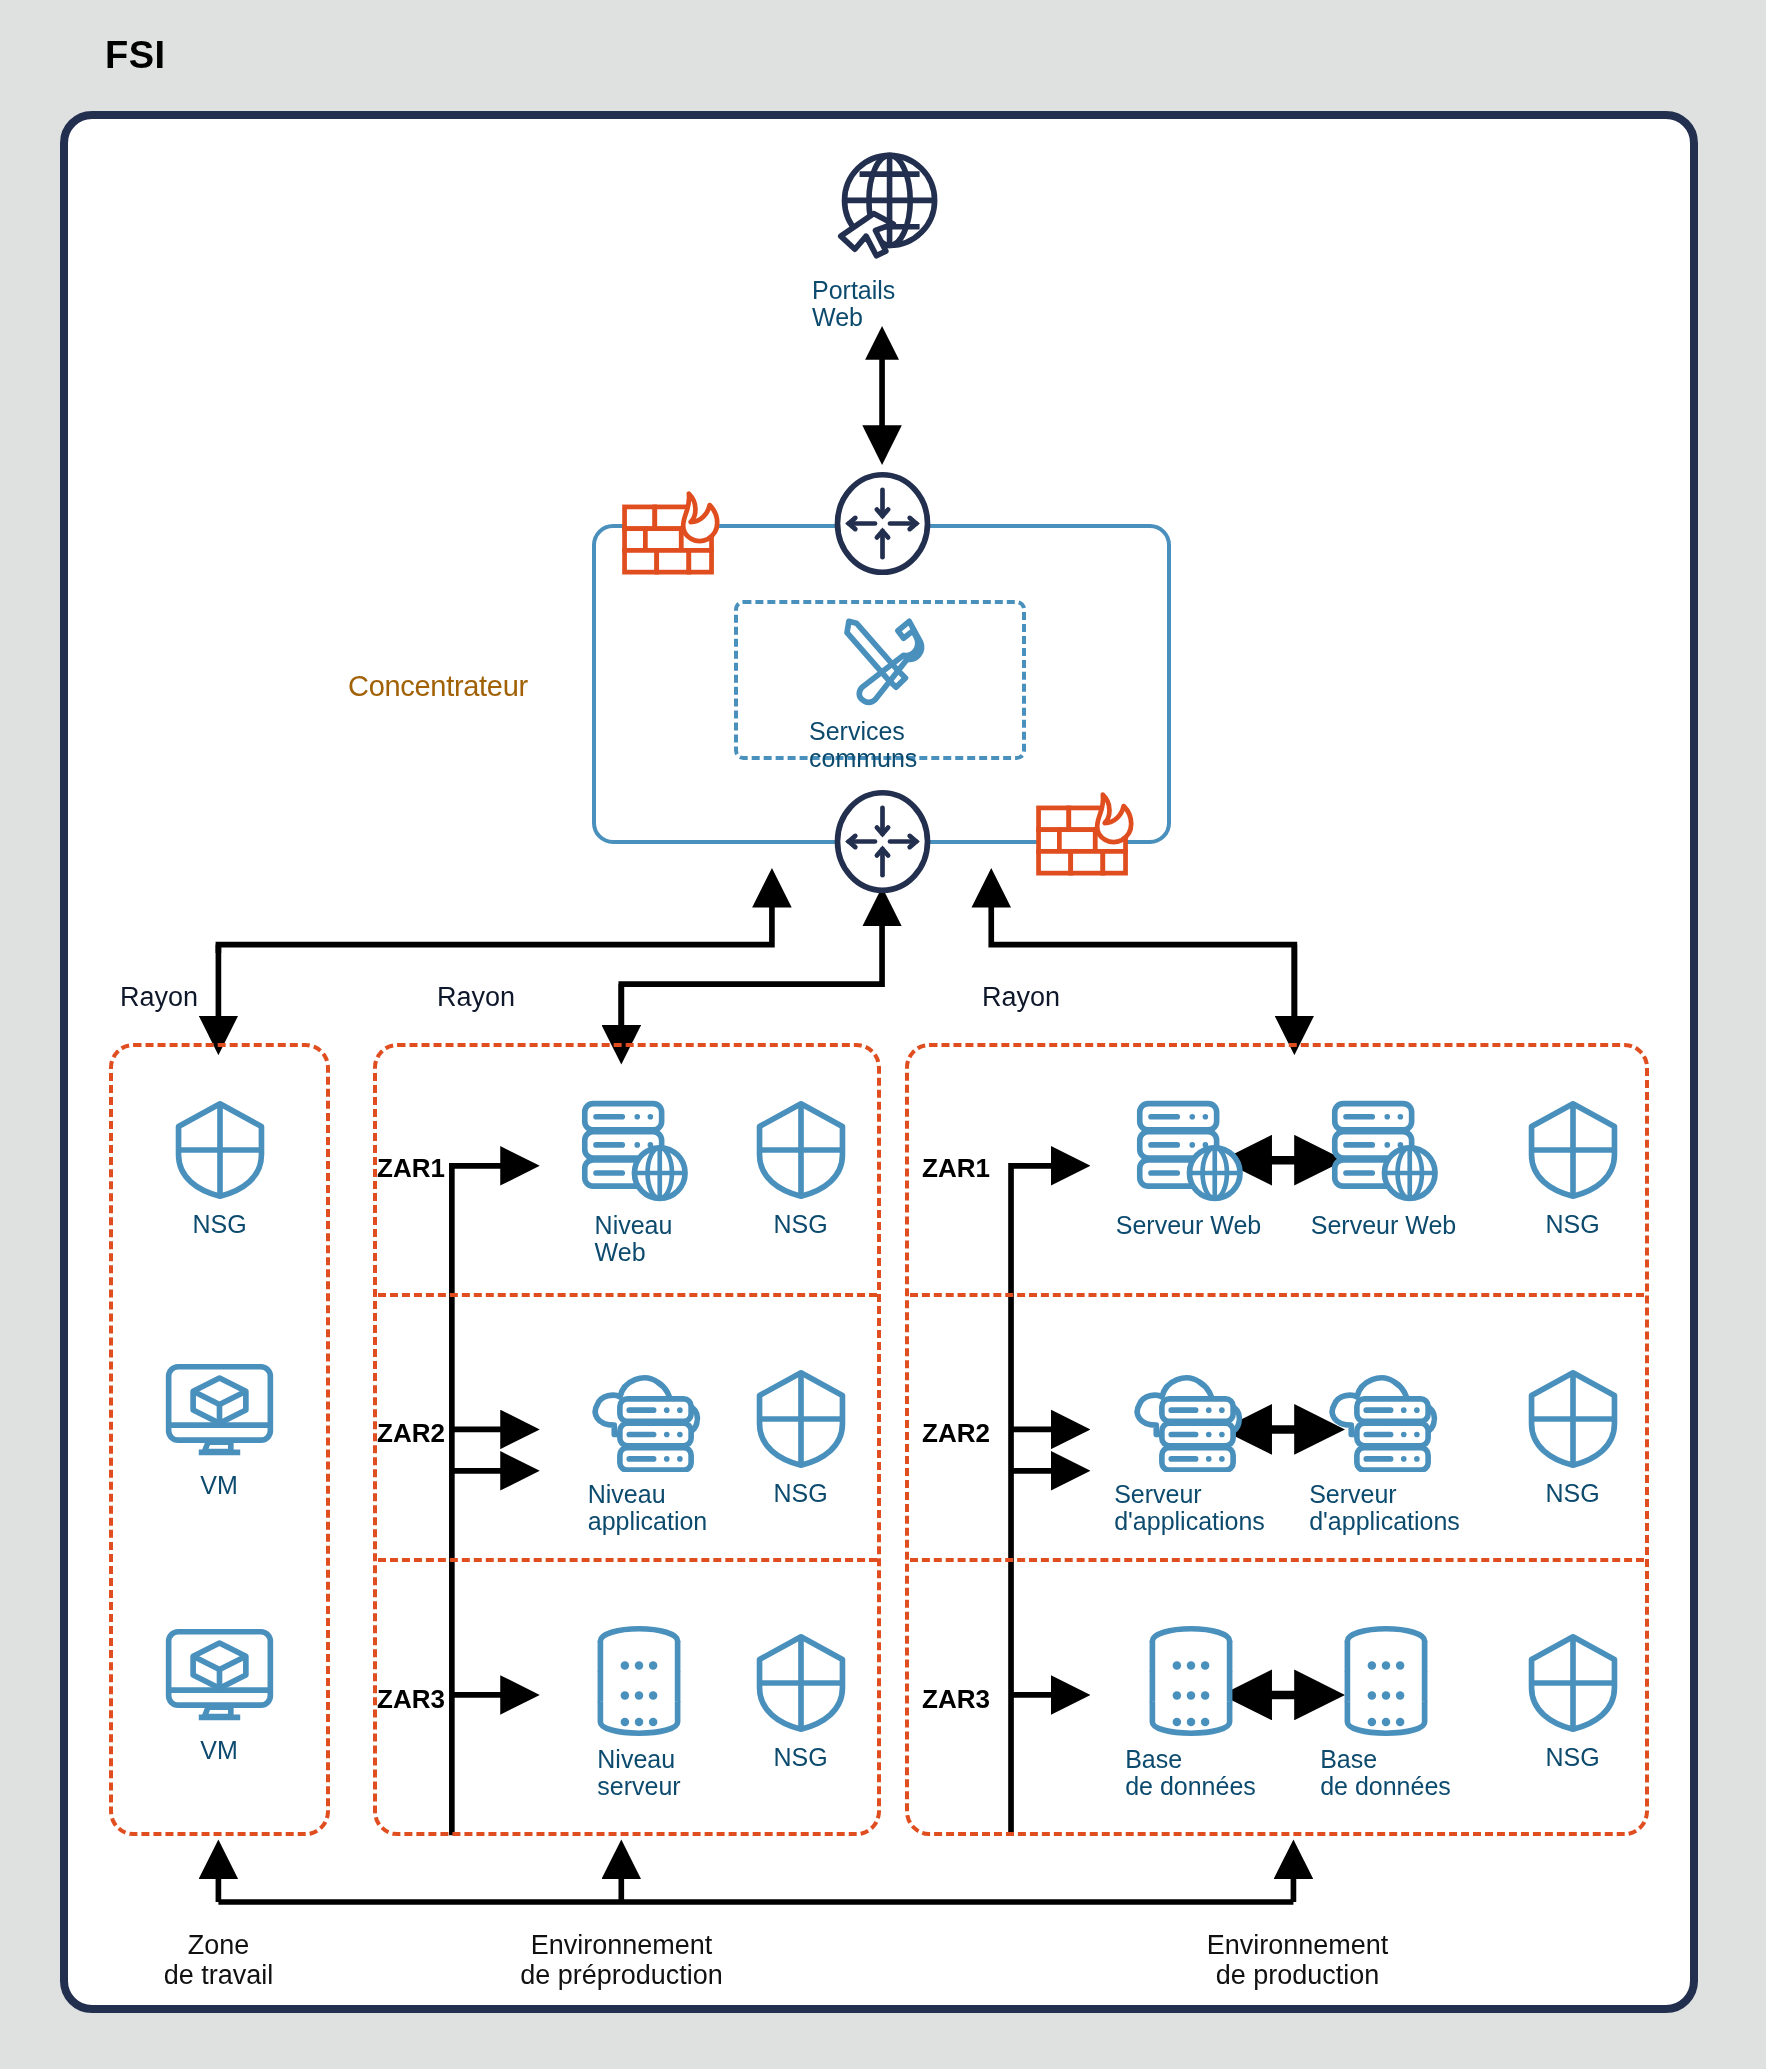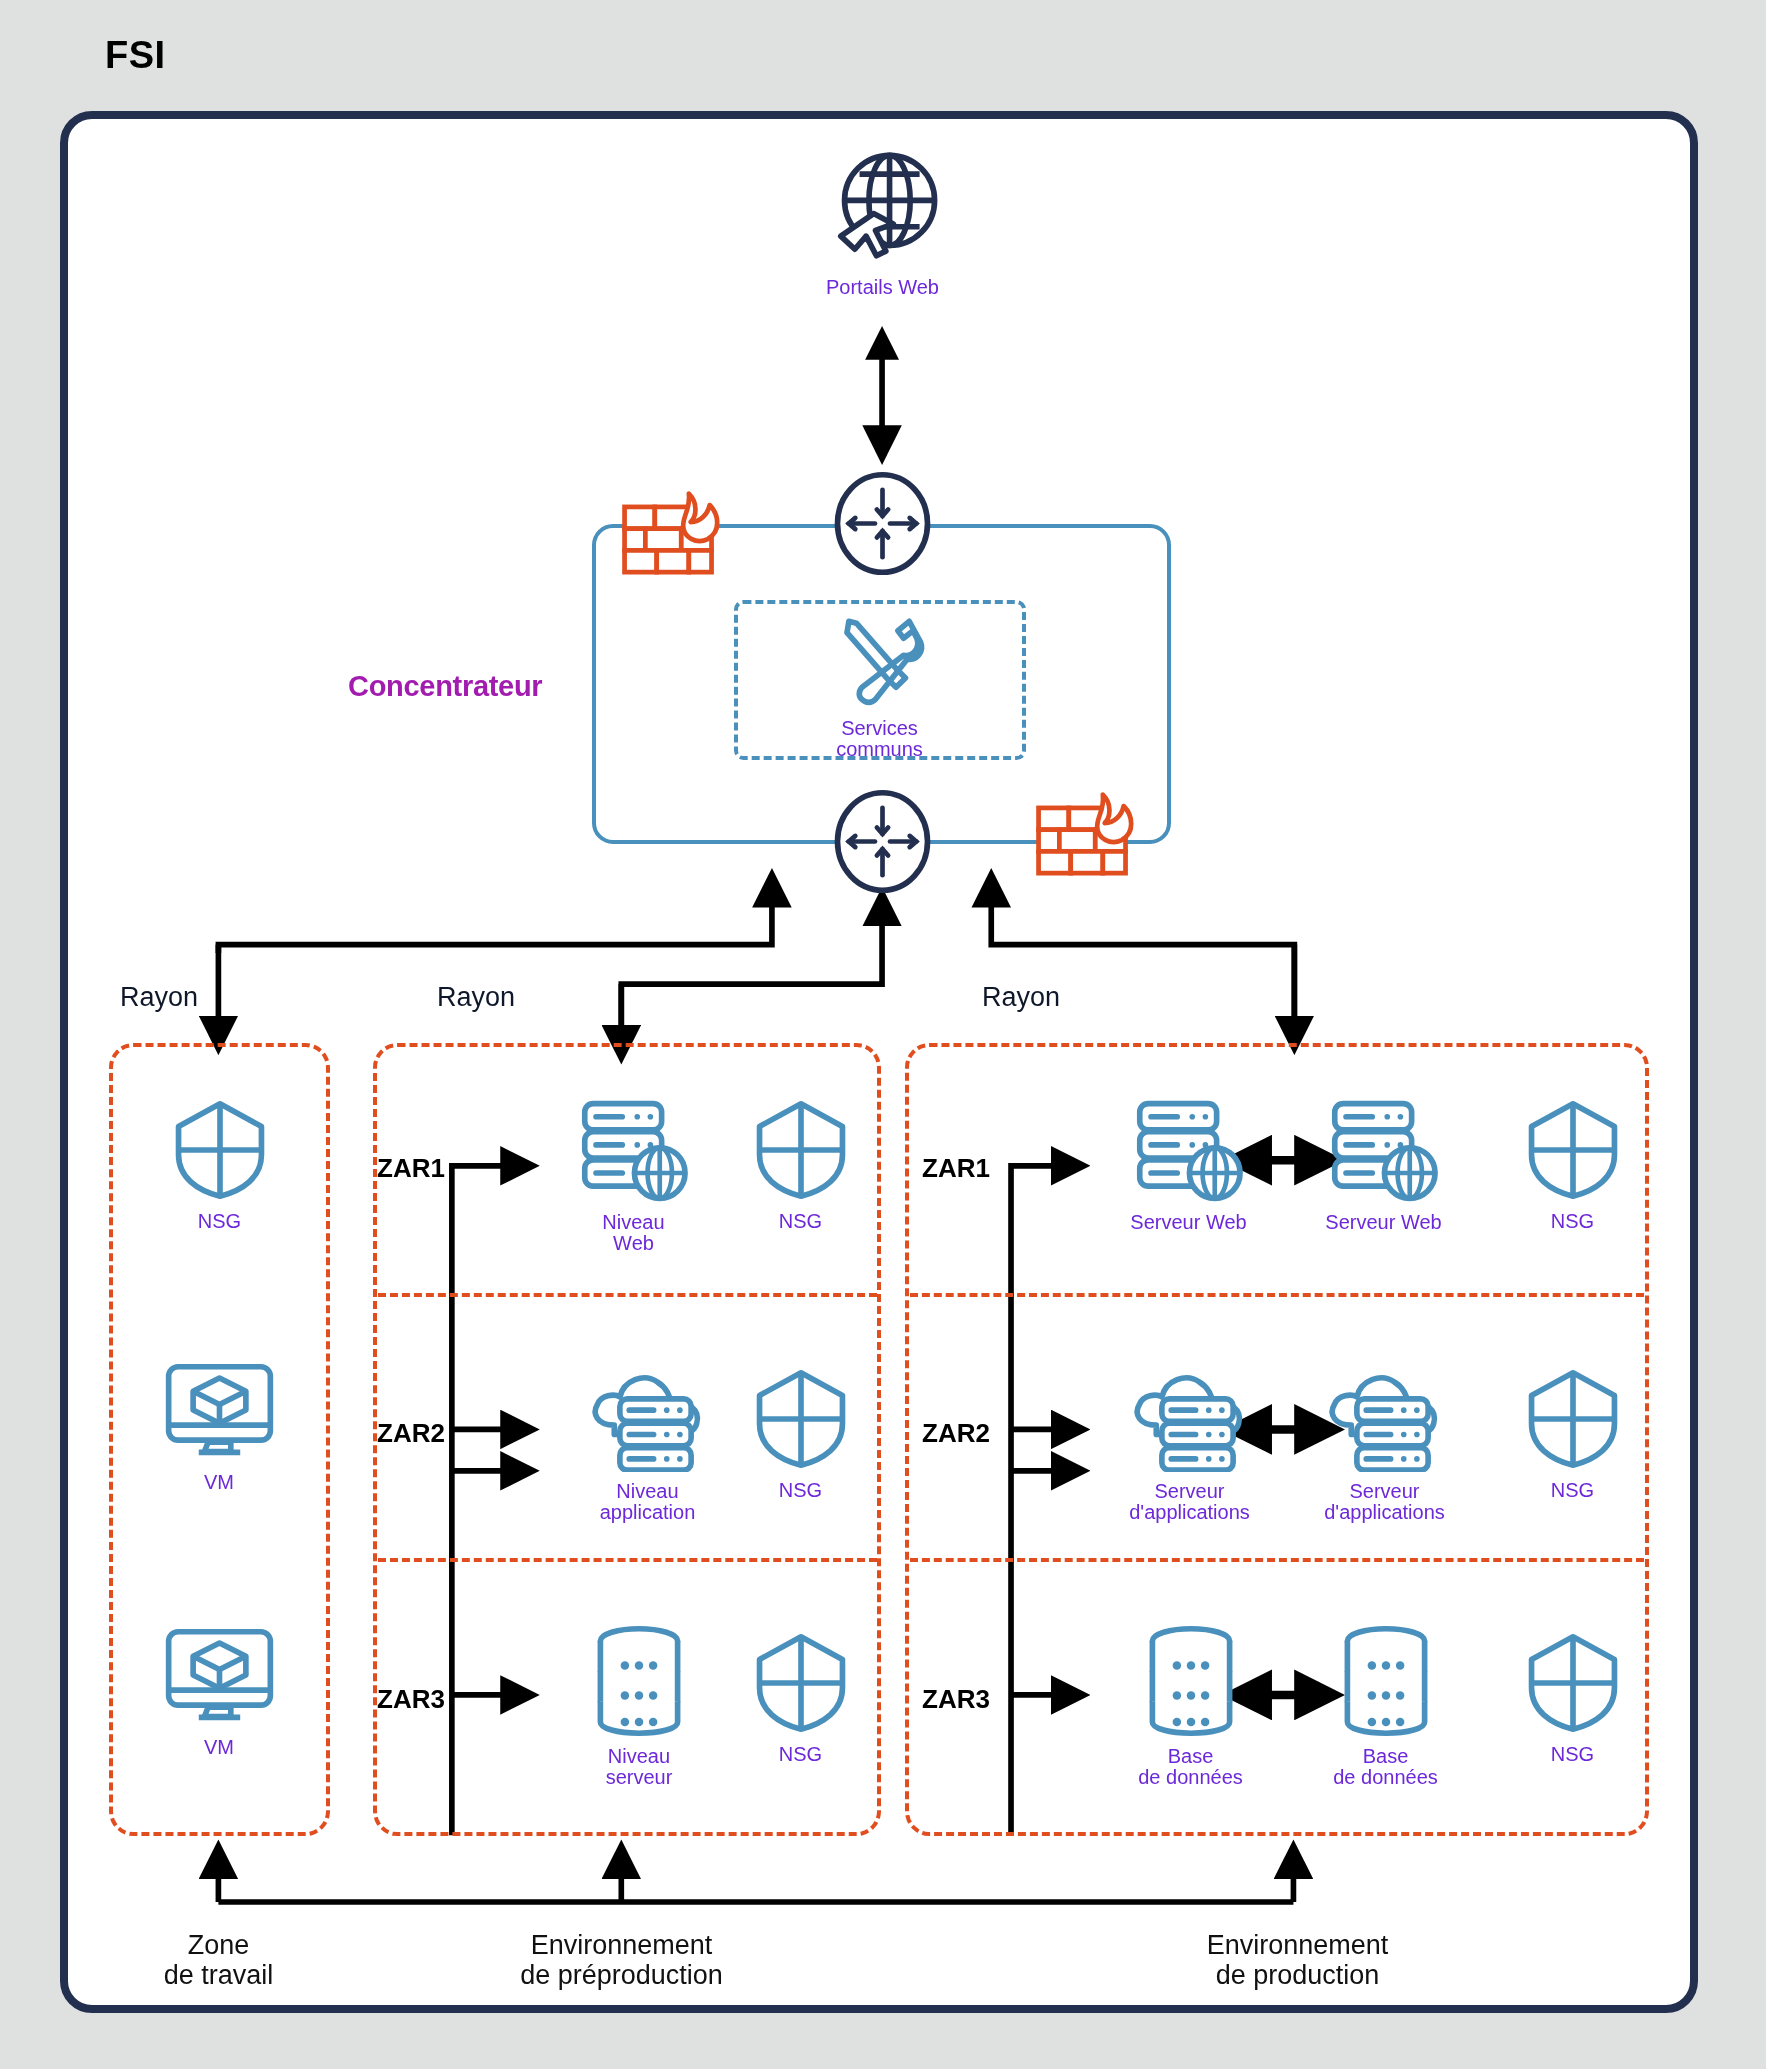--- a/index.html
+++ b/index.html
@@ -21,27 +21,27 @@
     background:#ffffff;border:8.5px solid #232f4e;border-radius:32px;
     box-sizing:border-box;
   }
 
   
   .svg-layer{position:absolute;left:0;top:0;width:1766px;height:2070px;pointer-events:none;}
 
   
   .node{position:absolute;display:flex;flex-direction:column;align-items:center;}
   .node .lbl{
-    font-size:20px;color:#6d28d9;line-height:1.08;text-align:center;
+    font-size:25px;color:#0c4a6e;line-height:1.08;
     font-family:"Liberation Sans",sans-serif;margin-top:5.6px;white-space:pre-line;
   }
   .node .ico{display:block;}
 
   .hub-label{
-    position:absolute;font-size:29px;font-weight:bold;color:#a21caf;
+    position:absolute;font-size:29px;font-weight:normal;color:#a16207;
     font-family:"Liberation Sans",sans-serif;letter-spacing:-0.3px;
   }
   .rayon-label{
     position:absolute;font-size:27px;color:#0f172a;
     font-family:"Liberation Sans",sans-serif;
   }
   .zar-label{
     position:absolute;font-size:26px;font-weight:bold;color:#000000;
     font-family:"Liberation Sans",sans-serif;
   }

